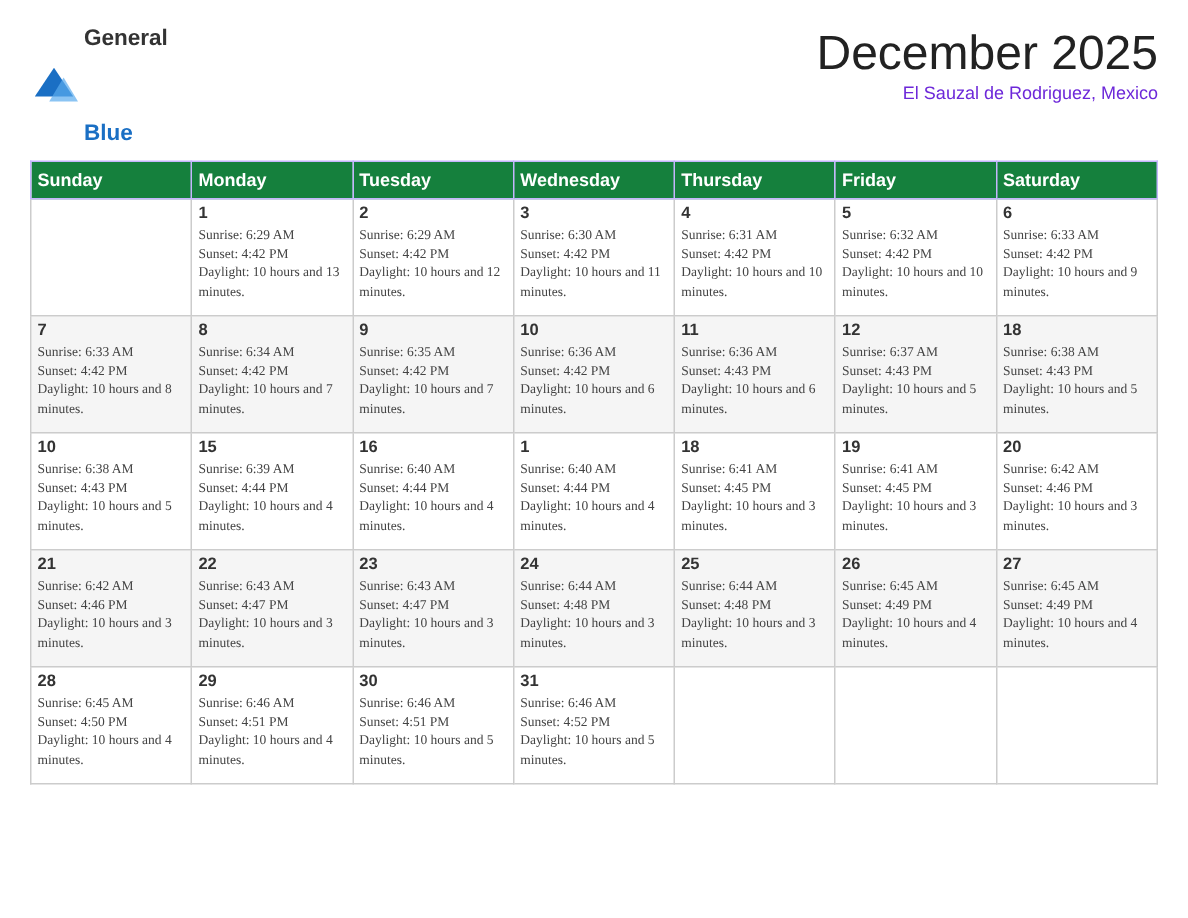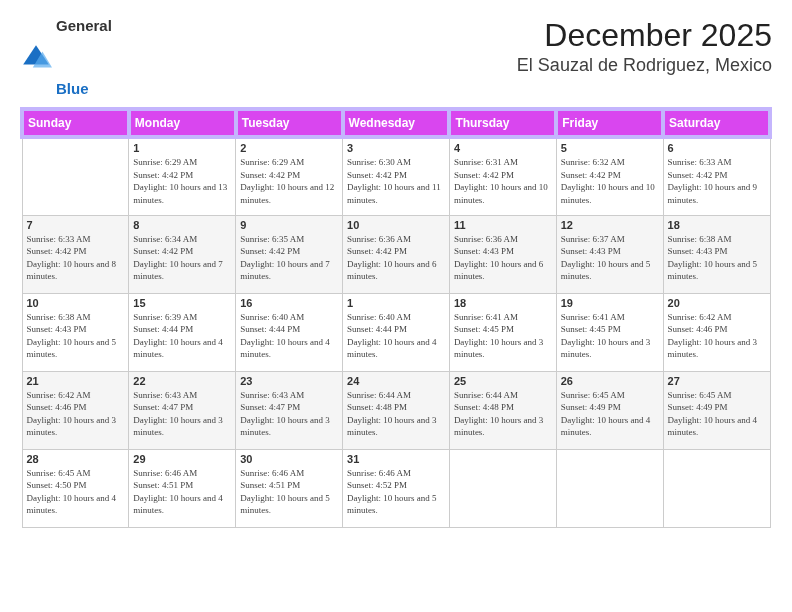--- a/index.html
+++ b/index.html
@@ -51,36 +51,36 @@
     .title-block {
       text-align: right;
     }
     .main-title {
       font-size: 32px;
       font-weight: normal;
       color: #222;
       line-height: 1.1;
     }
     .sub-title {
-      font-size: 18px;
-      color: #404040;
+      font-size: 12px;
+      color: #6d28d9;
       margin-top: 2px;
     }
     .calendar {
       width: 100%;
       border-collapse: collapse;
     }
     .calendar th {
-      background: #d946ef;
+      background: #15803d;
       color: #fff;
       font-size: 12px;
       font-weight: bold;
       padding: 5px 4px;
       text-align: left;
-      border: 4px solid #c4b5fd;
+      border: 1px solid #c4b5fd;
     }
     .calendar td {
       border: 1px solid #ccc;
       vertical-align: top;
       padding: 3px 4px;
       font-size: 9.5px;
       color: #333;
       width: calc(100% / 7);
       height: 78px;
     }

